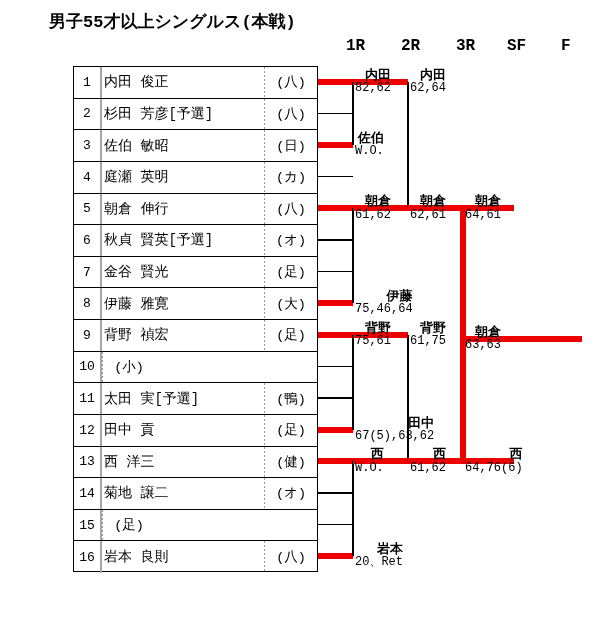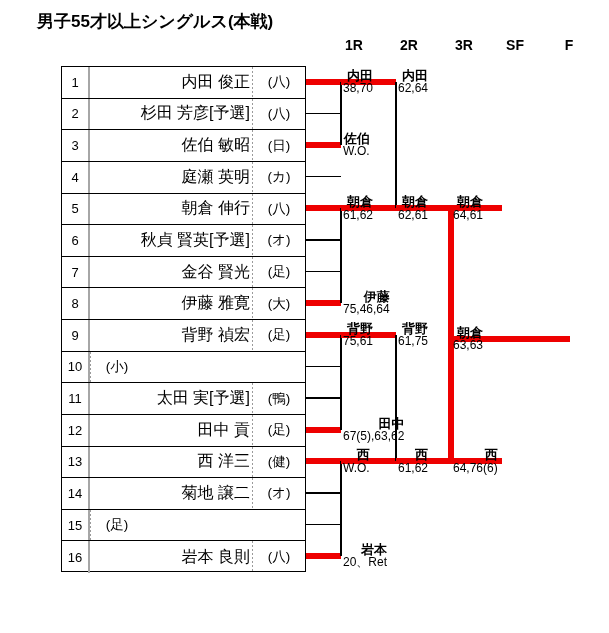--- a/index.html
+++ b/index.html
@@ -1,32 +1,32 @@
 <!DOCTYPE html>
 <html><head>
 <meta charset="utf-8">
 <style>
   html,body{margin:0;padding:0;}
   body{
     width:609px;height:633px;background:#ffffff;
     font-family:"Liberation Sans","DejaVu Sans",sans-serif;
     color:#000;position:relative;overflow:hidden;
   }
-  #root{position:absolute;left:4px;top:0;width:529px;height:633px;}
+  #root{position:absolute;left:16px;top:0;width:529px;height:633px;font-family:Liberation Mono, monospace;}
 
   .title{
     position:absolute;left:33px;top:10px;
     font-size:17px;font-weight:bold;letter-spacing:0px;
     white-space:nowrap;
   }
 
   .round-hdr{
     position:absolute;top:37px;
-    font-size:14px;font-weight:bold;
-    text-align:center;width:40px;
+    font-size:16px;font-weight:bold;
+    text-align:left;width:40px;
   }
 
   
   .draw-table{
     position:absolute;left:57px;top:66px;
     width:245px;height:506px;
     border:1.5px solid #000;
     box-sizing:border-box;
   }
   .row{
@@ -36,21 +36,21 @@
   }
   .row.last{border-bottom:none;}
   .seedcell{
     width:26px;text-align:center;font-size:13px;
     flex:none;
   }
   .seedsep{
     width:2px;height:100%;background:#a6a6a6;flex:none;
   }
   .namecell{
-    flex:1;text-align:right;font-size:16px;
+    flex:1;text-align:left;font-size:14px;
     white-space:nowrap;padding:0 2px;
   }
   .clubsep{
     width:1px;height:100%;
     background:repeating-linear-gradient(to bottom,#9a9a9a 0 2px,transparent 2px 4px);
     flex:none;
   }
   .clubcell{
     width:52px;text-align:center;font-size:13.5px;flex:none;
   }
@@ -227,21 +227,21 @@
       <div class="red" style="left: 447px; top: 205.312px; width: 51px; height: 6px;"></div>
       <div class="red" style="left: 447px; top: 458.312px; width: 51px; height: 6px;"></div>
       <div class="red" style="left: 447px; top: 335.812px; width: 119px; height: 6px;"></div>
       <div class="ln" style="left: 446.35px; top: 338.812px; width: 1.3px; height: 0px;"></div>
       <div class="ln" style="left: 446.5px; top: 338.812px; width: 1.3px; height: 0px;"></div>
     </div>
 
   <div id="labels">
       <div class="res" style="left: 339px; top: 68.8125px;">
         <span class="w">内田</span>
-        <span class="s">38,70</span>
+        <span class="s">82,62</span>
       </div>
       <div class="res" style="left: 339px; top: 132.062px;">
         <span class="w">佐伯</span>
         <span class="s">W.O.</span>
       </div>
       <div class="res" style="left: 339px; top: 195.312px;">
         <span class="w">朝倉</span>
         <span class="s">61,62</span>
       </div>
       <div class="res" style="left: 339px; top: 290.188px;">

